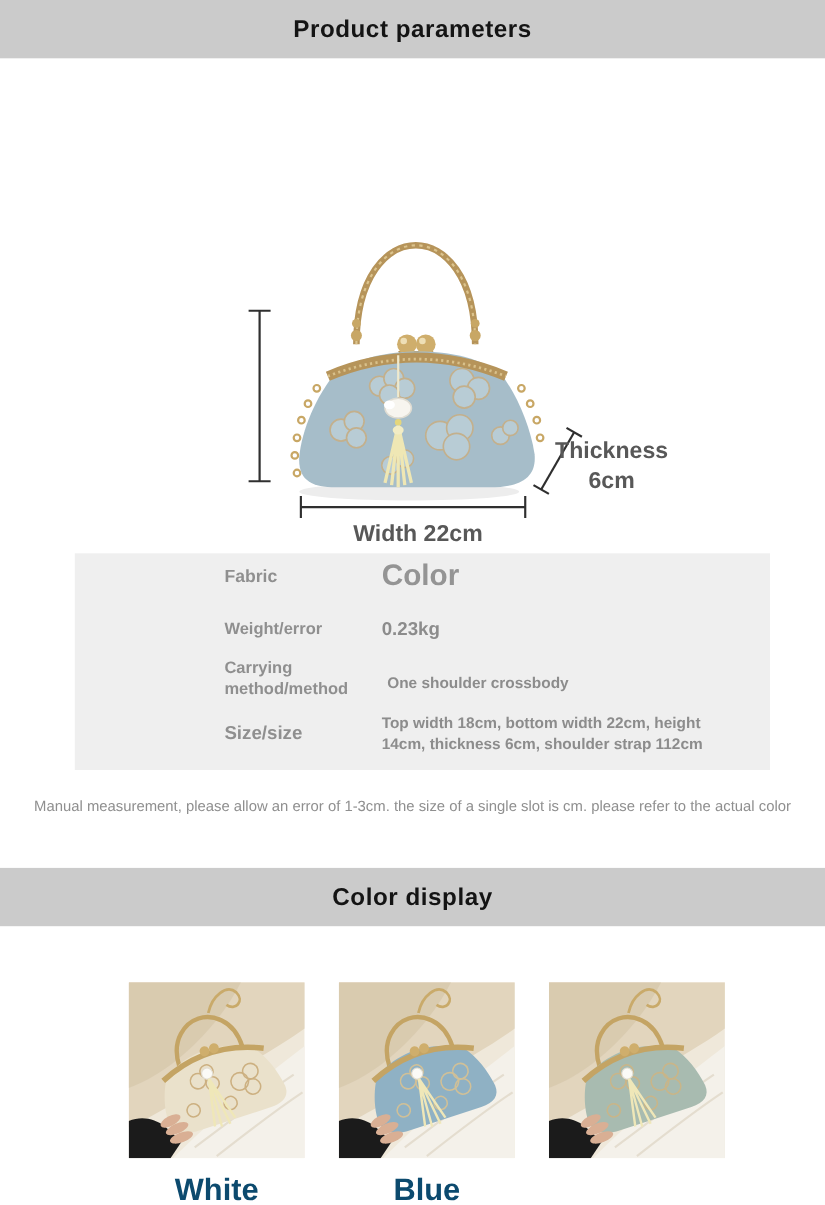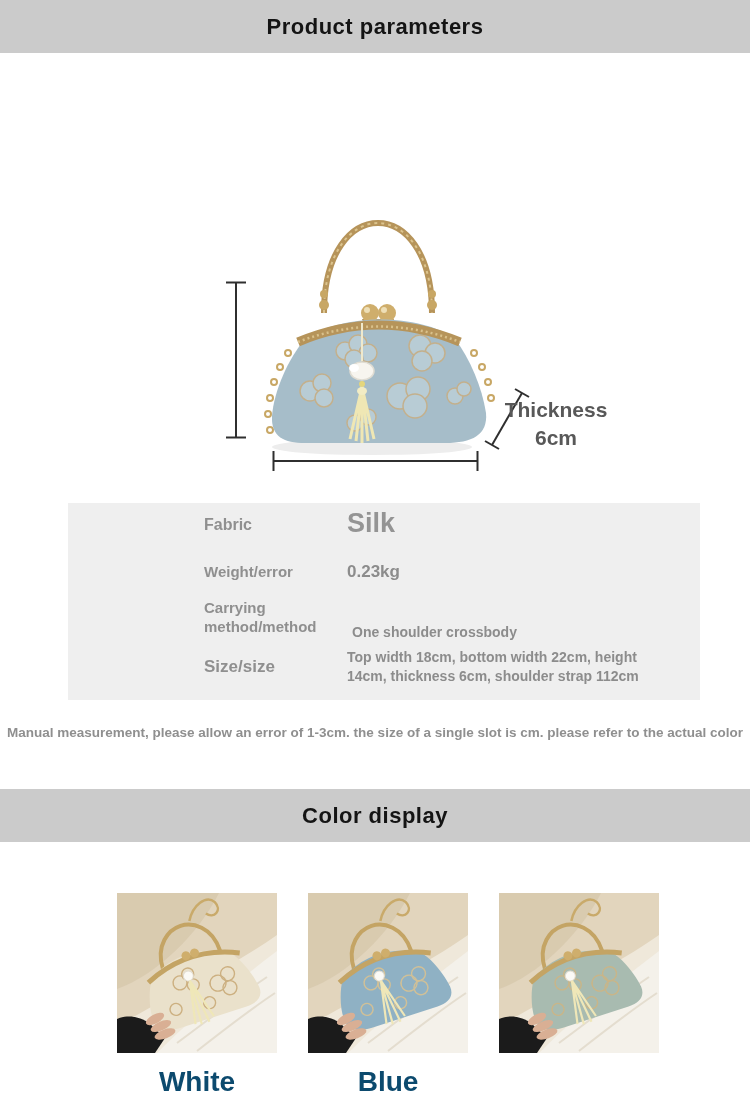--- a/index.html
+++ b/index.html
@@ -19,25 +19,25 @@
   .lbl-height{left:148px;top:292px;width:80px;font-size:21px;}
   .lbl-width{left:290px;top:419px;width:180px;font-size:21px;}
   .lbl-thickness{left:500px;top:343px;width:112px;font-size:21px;}
 
   
   .spec-table{position:absolute;left:68px;top:503px;width:614px;height:197px;background:#efefef;padding-left:18px;}
   .spec-label{position:absolute;left:136px;font-weight:bold;color:#8f8f8f;font-size:16px;line-height:1.25;}
   .spec-value{position:absolute;left:279px;font-weight:bold;color:#8c8c8c;font-size:15px;line-height:1.35;}
   .lab-1{top:12px;}  .val-1{top:2px;font-size:27px;color:#949494;}
   .lab-2{top:60px;font-size:15px;}  .val-2{top:58px;font-size:17px;font-weight:600;}
-  .lab-3{top:96px;width:112px;font-size:15px;}  .val-3{top:108px;left:284px;font-size:14px;margin-top:12px;}
+  .lab-3{top:96px;width:112px;font-size:15px;}  .val-3{top:108px;left:284px;font-size:14px;}
   .lab-4{top:153px;font-size:17px;}  .val-4{top:145px;width:312px;font-size:14px;}
 
   .note{position:absolute;left:0;top:725px;width:750px;text-align:center;
-        font-size:13.5px;font-weight:700;color:#8f8f8f;}
+        font-size:13.5px;font-weight:400;color:#8f8f8f;}
 
   
   .color-card{position:absolute;top:893px;width:160px;height:160px;}
   .color-card svg{display:block;width:160px;height:160px;}
   .card-1{left:117px;} .card-2{left:308px;} .card-3{left:499px;}
   .color-label{position:absolute;width:160px;text-align:center;font-size:28px;
                font-weight:bold;color:#0c4a6e;}
   .cl-1{left:117px;top:1066px;} .cl-2{left:308px;top:1066px;} .cl-3{left:499px;top:1059px;}
 </style>
 </head>
@@ -124,35 +124,36 @@
       <line x1="1" y1="1.5" x2="21" y2="1.5" stroke="#2f2f2f" stroke-width="2"></line>
       <line x1="11" y1="1" x2="11" y2="157" stroke="#2f2f2f" stroke-width="2"></line>
       <line x1="1" y1="156.5" x2="21" y2="156.5" stroke="#2f2f2f" stroke-width="2"></line>
     </svg>
 
     <svg class="dim" style="left:272px;top:397px" width="207" height="22">
       <line x1="1.5" y1="1" x2="1.5" y2="21" stroke="#2f2f2f" stroke-width="2"></line>
       <line x1="1" y1="11" x2="206" y2="11" stroke="#2f2f2f" stroke-width="2"></line>
       <line x1="205.5" y1="1" x2="205.5" y2="21" stroke="#2f2f2f" stroke-width="2"></line>
     </svg>
+    <div class="dim-label lbl-width">Width 22cm</div>
 
     <svg class="dim" style="left:484px;top:332px" width="50" height="68">
       <line x1="38" y1="8" x2="8" y2="60" stroke="#2f2f2f" stroke-width="2"></line>
       <line x1="31" y1="4" x2="45" y2="12" stroke="#2f2f2f" stroke-width="2"></line>
       <line x1="1" y1="56" x2="15" y2="64" stroke="#2f2f2f" stroke-width="2"></line>
     </svg>
     <div class="dim-label lbl-thickness">
       <div>Thickness</div>
       <div>6cm</div>
     </div>
   </div>
 
   <div class="spec-table">
     <div class="spec-label lab-1">Fabric</div>
-    <div class="spec-value val-1">Silk</div>
+    <div class="spec-value val-1">Color</div>
     <div class="spec-label lab-2">Weight/error</div>
     <div class="spec-value val-2">0.23kg</div>
     <div class="spec-label lab-3">Carrying method/method</div>
     <div class="spec-value val-3">One shoulder crossbody</div>
     <div class="spec-label lab-4">Size/size</div>
     <div class="spec-value val-4">Top width 18cm, bottom width 22cm, height 14cm, thickness 6cm, shoulder strap 112cm</div>
   </div>
 
   <div class="note">Manual measurement, please allow an error of 1-3cm. the size of a single slot is cm. please refer to the actual color</div>
 

